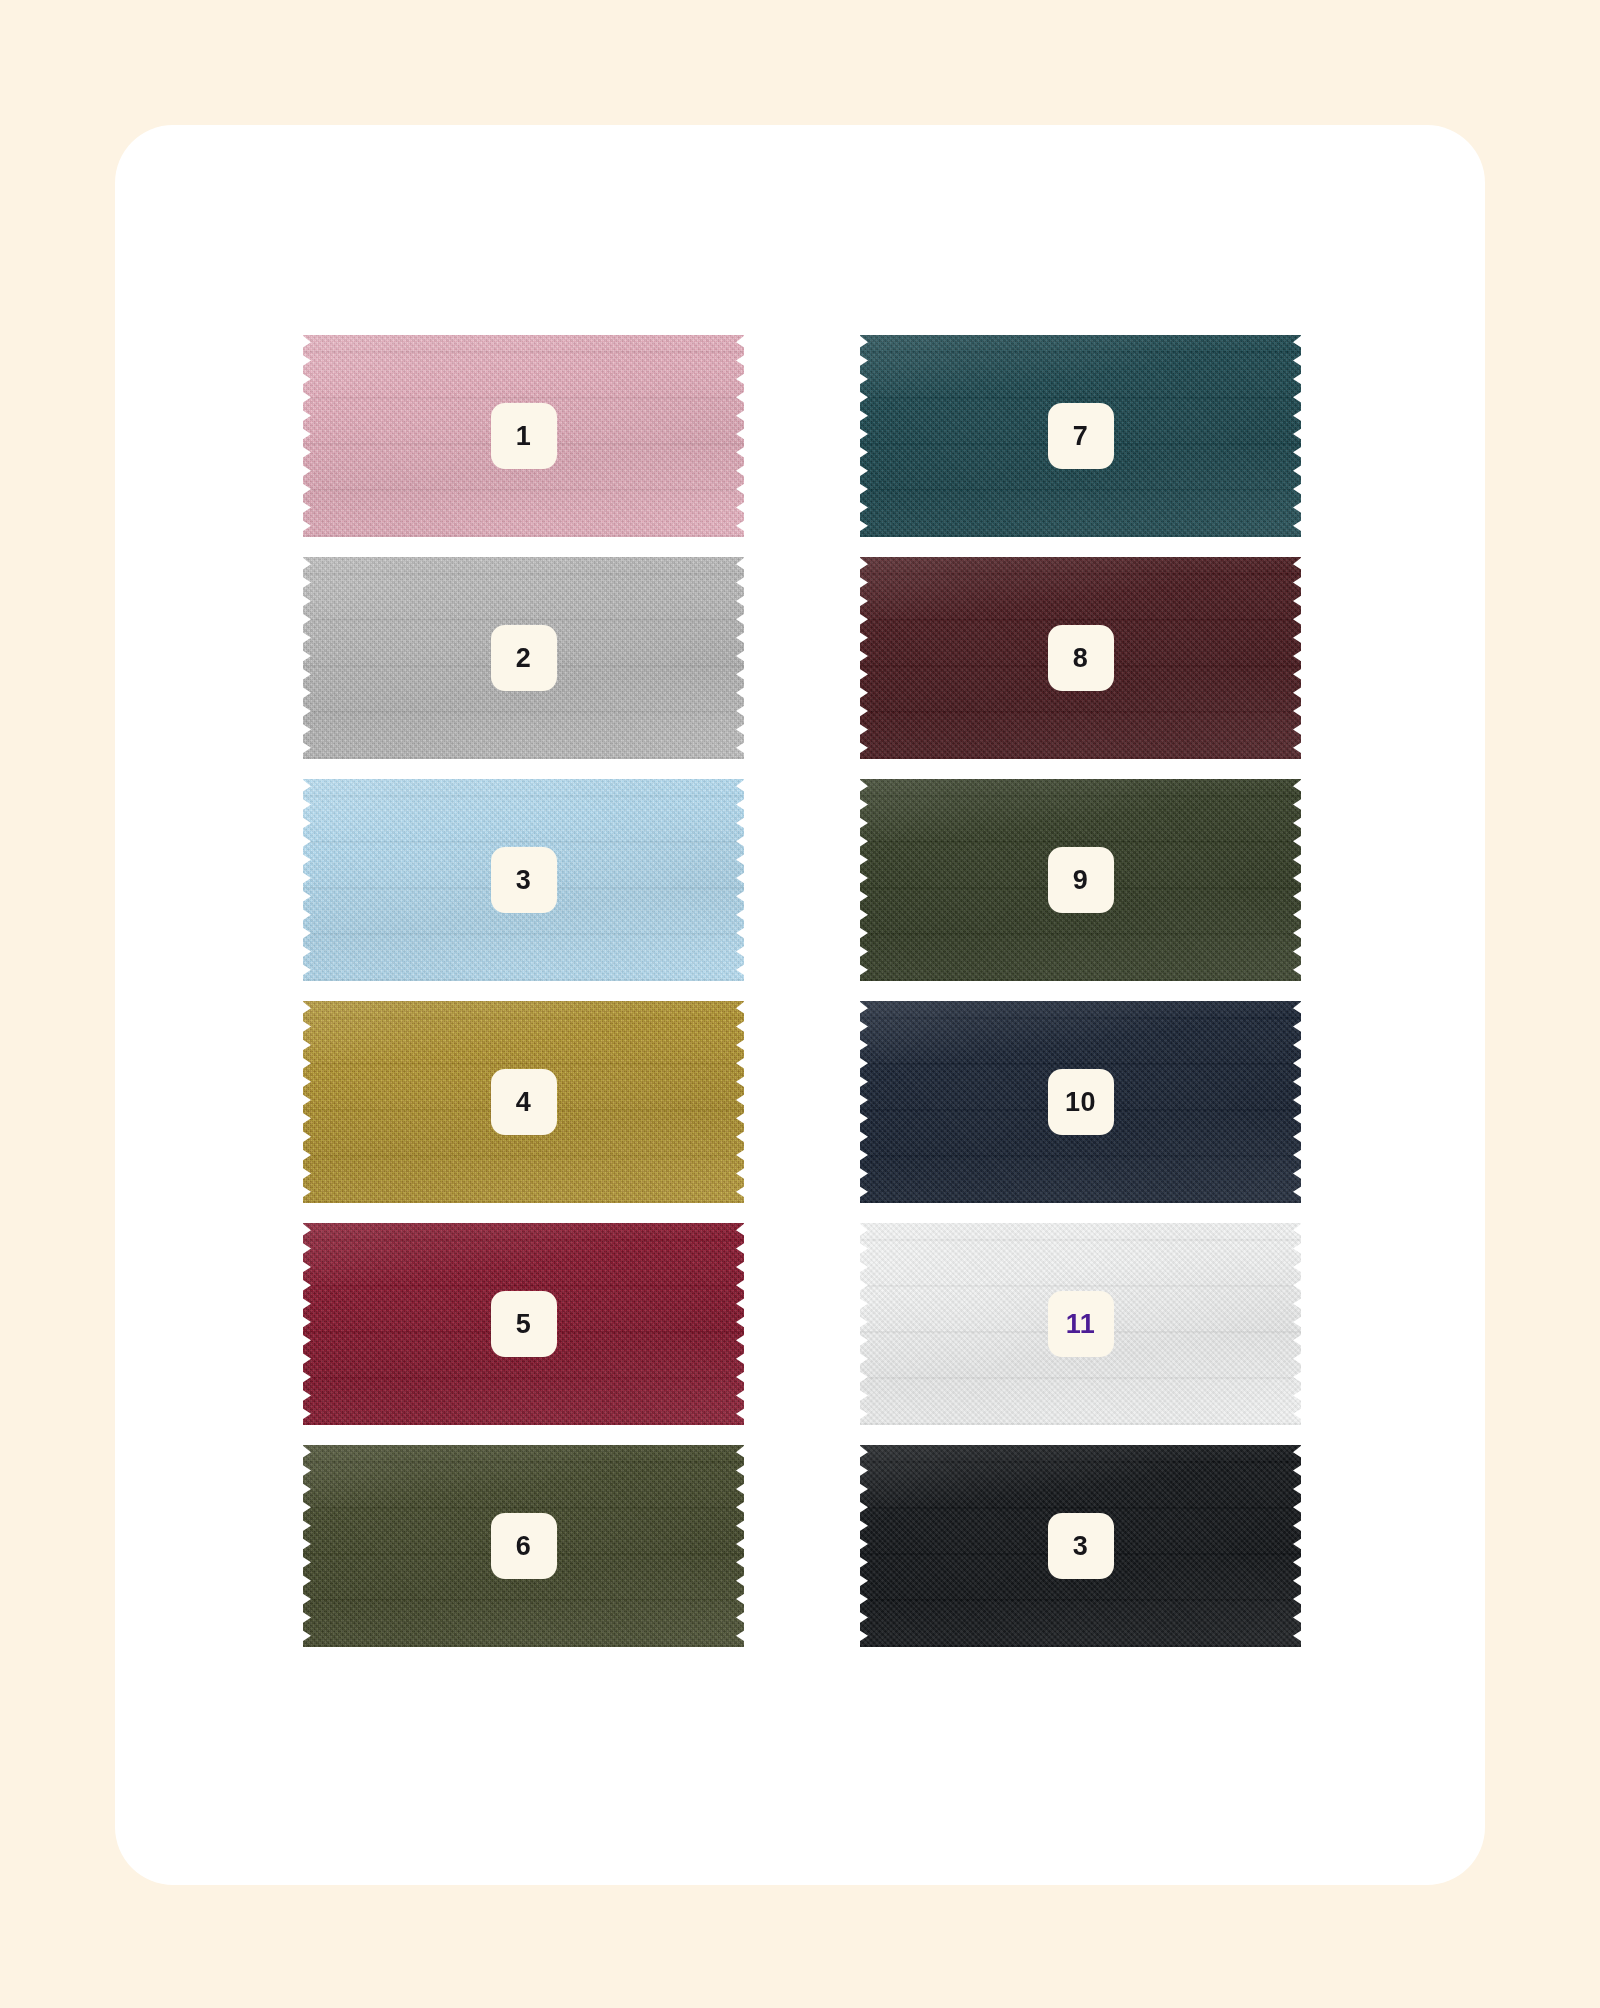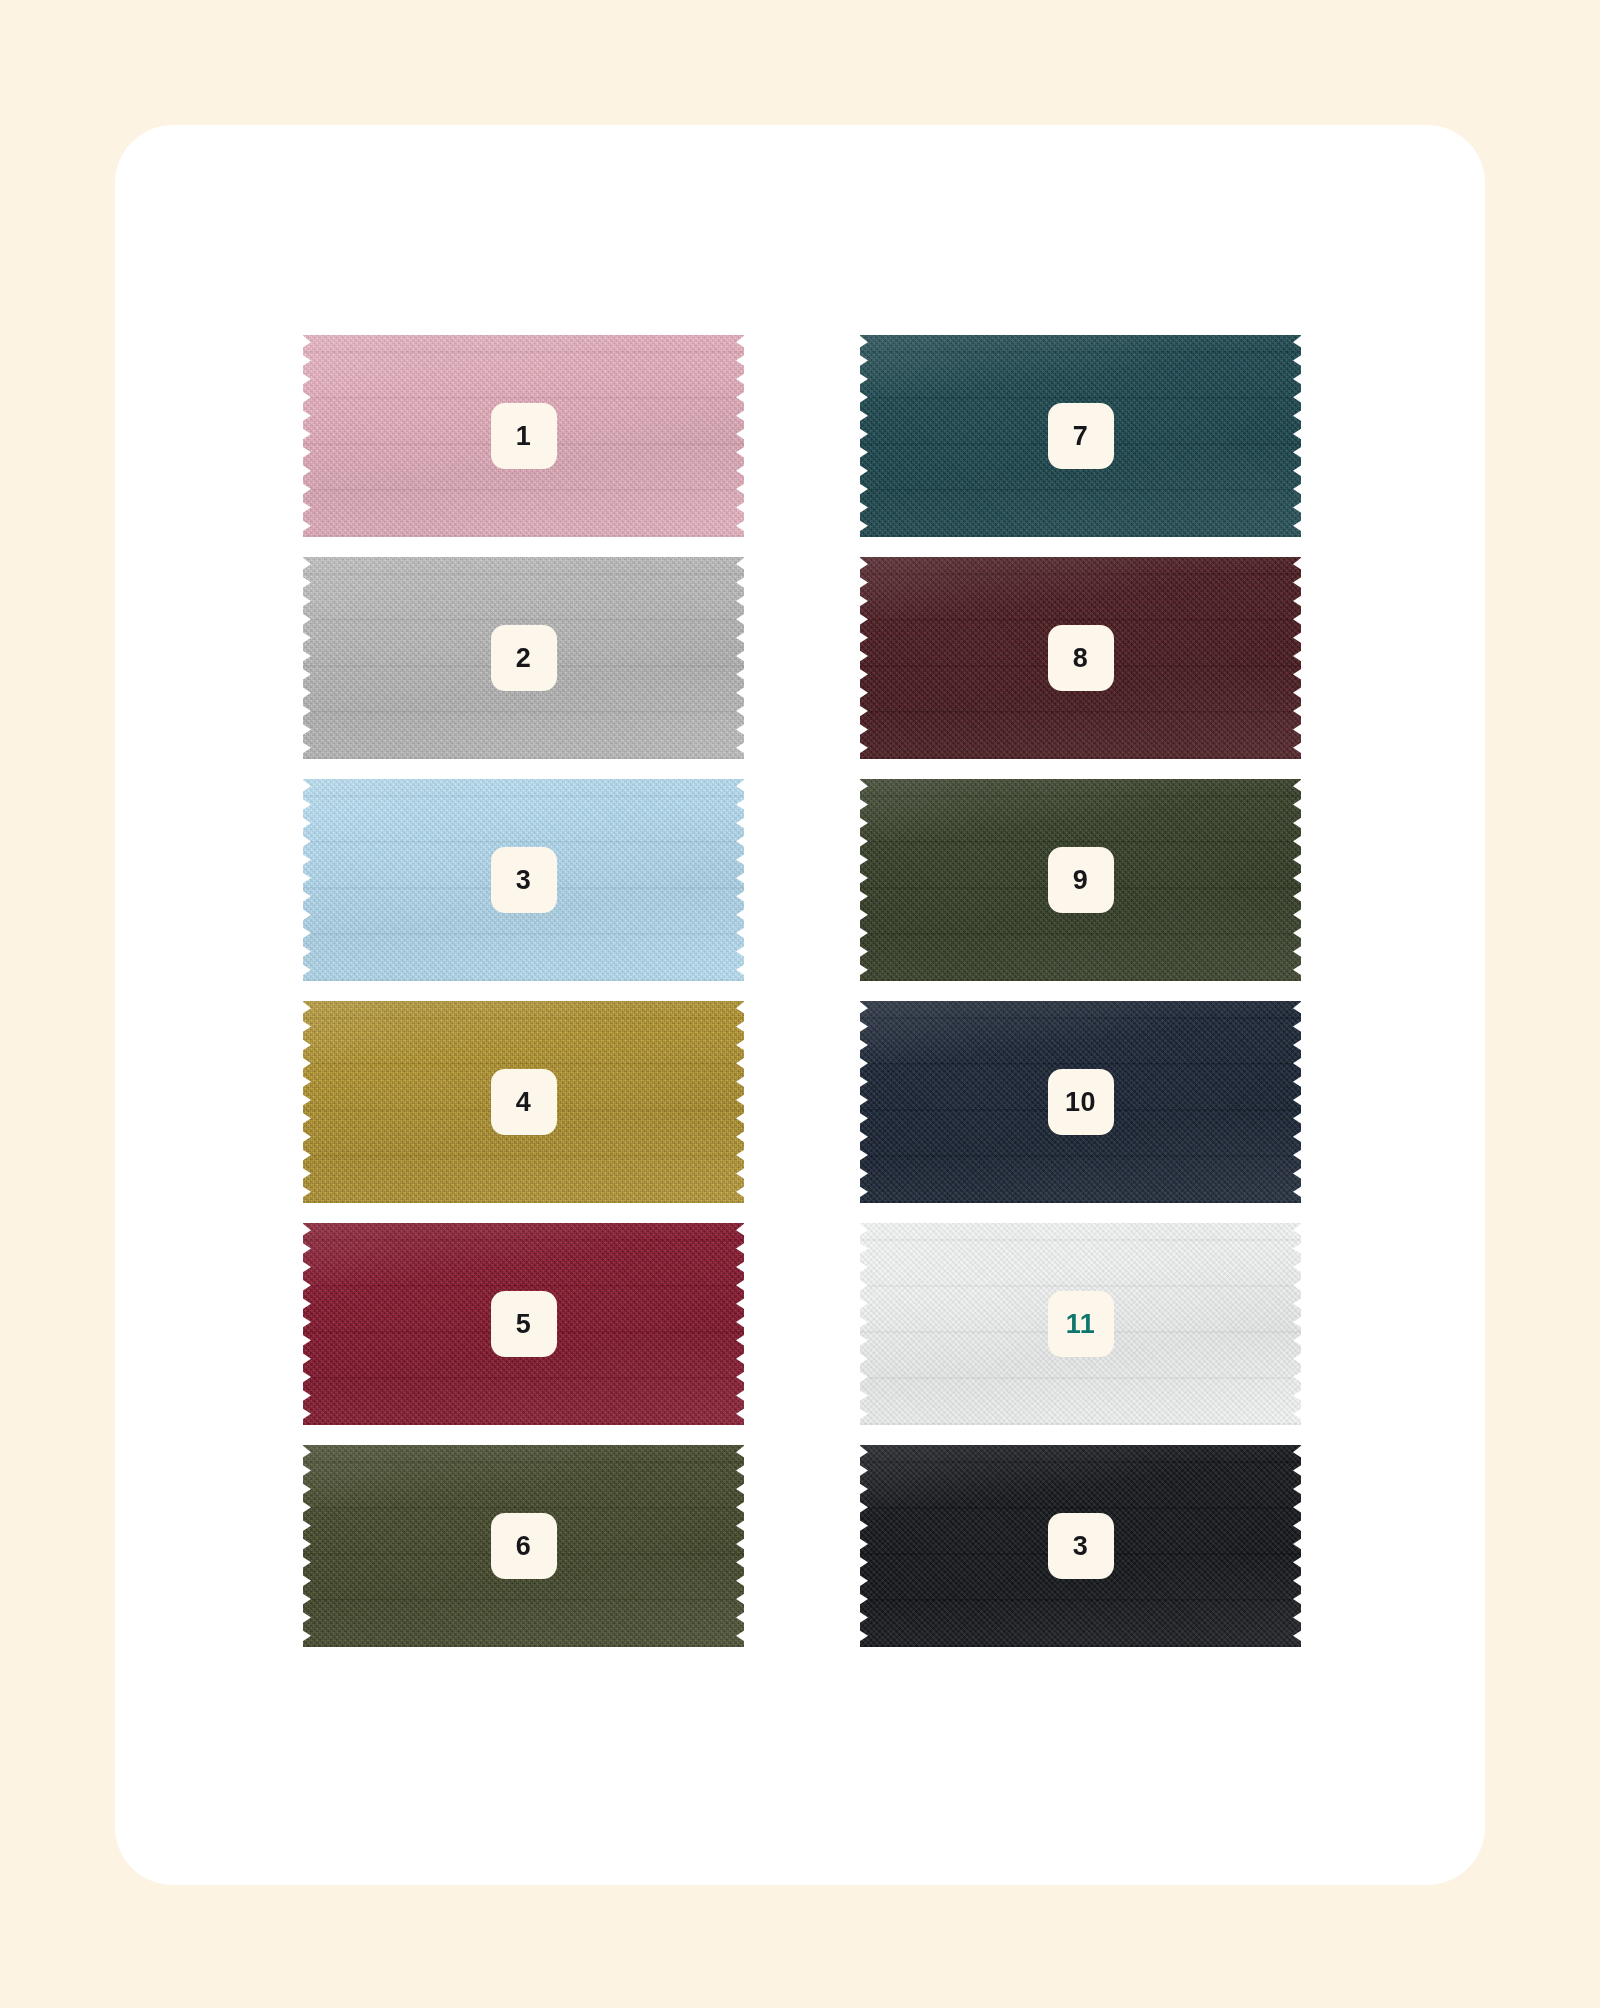--- a/index.html
+++ b/index.html
@@ -311,21 +311,21 @@
             <div class="weave2"></div>
             <div class="bands"></div>
             <div class="sheen"></div>
           </div>
           <div class="pink-edge left" style="background: transparent;"><svg width="14" height="206" viewBox="0 0 14 206" preserveAspectRatio="none" xmlns="http://www.w3.org/2000/svg">
               <polygon points="0,-2 14,9.181818181818182 0,18.363636363636363 14,27.545454545454547 0,36.72727272727273 14,45.90909090909091 0,55.09090909090909 14,64.27272727272728 0,73.45454545454545 14,82.63636363636364 0,91.81818181818181 14,101 0,110.18181818181819 14,119.36363636363637 0,128.54545454545453 14,137.72727272727272 0,146.9090909090909 14,156.0909090909091 0,165.27272727272728 14,174.45454545454547 0,183.63636363636363 14,192.8181818181818 0,202 0,204 0,204 0,-2" fill="#FFFFFF"></polygon>
             </svg></div>
           <div class="pink-edge right" style="background: transparent;"><svg width="14" height="206" viewBox="0 0 14 206" preserveAspectRatio="none" xmlns="http://www.w3.org/2000/svg">
               <polygon points="14,-2 0,9.181818181818182 14,18.363636363636363 0,27.545454545454547 14,36.72727272727273 0,45.90909090909091 14,55.09090909090909 0,64.27272727272728 14,73.45454545454545 0,82.63636363636364 14,91.81818181818181 0,101 14,110.18181818181819 0,119.36363636363637 14,128.54545454545453 0,137.72727272727272 14,146.9090909090909 0,156.0909090909091 14,165.27272727272728 0,174.45454545454547 14,183.63636363636363 0,192.8181818181818 14,202 14,204 14,204 14,-2" fill="#FFFFFF"></polygon>
             </svg></div>
-          <div class="badge" style="background: rgb(252, 247, 234); color: #0f766e;">11</div>
+          <div class="badge" style="background: rgb(252, 247, 234); color: #4c1d95;">11</div>
         </div>
         <div class="swatch">
           <div class="fabric">
             <div class="base" style="background: rgb(62, 67, 38);"></div>
             <div class="weave"></div>
             <div class="weave2"></div>
             <div class="bands"></div>
             <div class="sheen"></div>
           </div>
           <div class="pink-edge left" style="background: transparent;"><svg width="14" height="206" viewBox="0 0 14 206" preserveAspectRatio="none" xmlns="http://www.w3.org/2000/svg">

